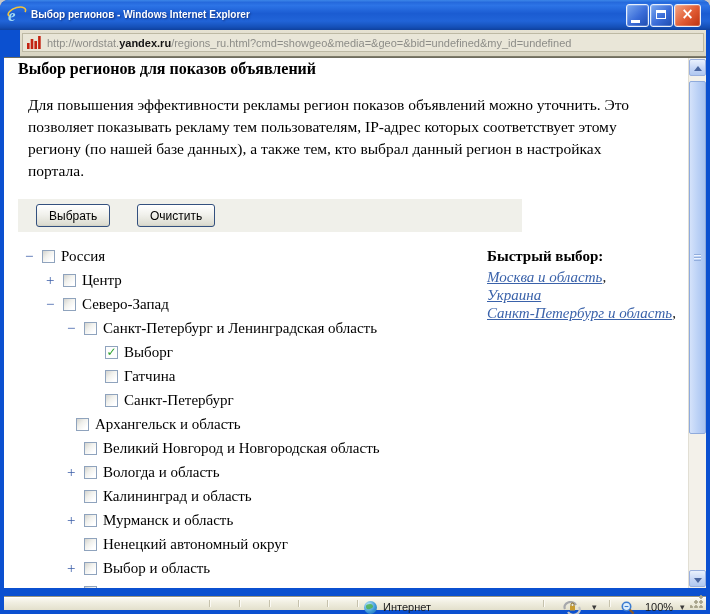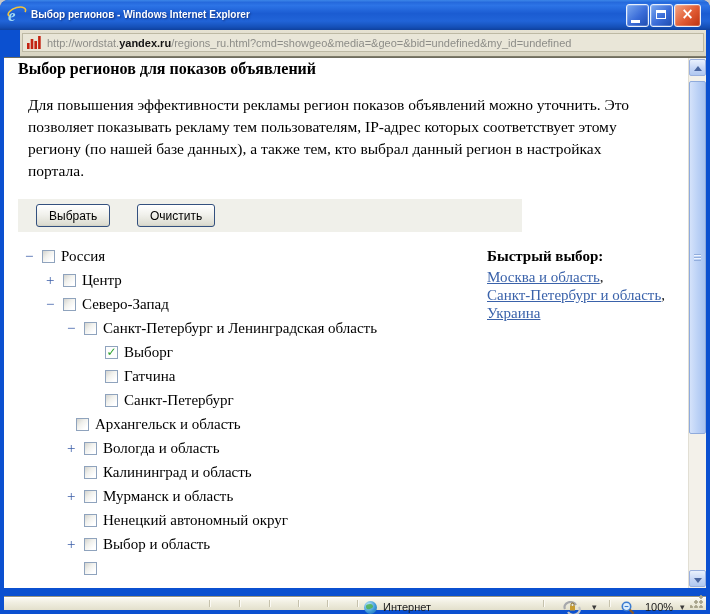--- a/index.html
+++ b/index.html
@@ -56,21 +56,21 @@
     position:relative;cursor:pointer;}
   .cb.checked{background:#fdfdfd;}
   .cb.checked::after{content:"\2713";position:absolute;left:0;top:-2px;width:11px;text-align:center;
     color:#2aa12a;font-weight:bold;font-size:12px;font-family:"DejaVu Sans",sans-serif;}
   .tree-label{margin-left:6px;white-space:nowrap;}
   .tree-label.bold{font-weight:normal;}
 
   
   .quick{position:absolute;left:483px;top:189px;font-size:15px;line-height:18px;}
   .quick-label{font-weight:bold;margin-bottom:3px;}
-  .quick a{color:#3a62aa;text-decoration:underline;cursor:pointer;}
+  .quick a{color:#3a62aa;text-decoration:underline;cursor:pointer;font-style:italic;}
   .quick .trail{color:#222;}
 
   
   .scrollbar{position:absolute;right:0;top:0;width:18px;height:100%;
     background:#f3f1ea;border-left:1px solid #e2dfd4;box-sizing:border-box;}
   .sb-btn{position:absolute;left:0;width:17px;height:17px;border-radius:2px;border:1px solid #9ab0de;
     background:linear-gradient(#eaf1fd,#c6d6f6 55%,#b0c8f0);box-sizing:border-box;cursor:pointer;}
   .sb-up{top:1px;} .sb-down{bottom:1px;}
   .sb-arrow{position:absolute;left:4px;width:0;height:0;border-left:4px solid transparent;
     border-right:4px solid transparent;}
@@ -184,20 +184,25 @@
             <span class="toggle"></span>
             <span class="cb"></span>
             <span class="tree-label">Санкт-Петербург</span>
           </div>
           <div class="tree-row" style="padding-left: 55px;">
             <span class="toggle"></span>
             <span class="cb"></span>
             <span class="tree-label">Архангельск и область</span>
           </div>
           <div class="tree-row" style="padding-left: 63px;">
+            <span class="toggle"></span>
+            <span class="cb"></span>
+            <span class="tree-label">Великий Новгород и Новгородская область</span>
+          </div>
+          <div class="tree-row" style="padding-left: 63px;">
             <span class="toggle">+</span>
             <span class="cb"></span>
             <span class="tree-label">Вологда и область</span>
           </div>
           <div class="tree-row" style="padding-left: 63px;">
             <span class="toggle"></span>
             <span class="cb"></span>
             <span class="tree-label">Калининград и область</span>
           </div>
           <div class="tree-row" style="padding-left: 63px;">
@@ -218,22 +223,22 @@
           <div class="tree-row" style="padding-left: 63px;">
             <span class="toggle"></span>
             <span class="cb"></span>
           </div>
         </div>
 
       <div class="quick">
         <div class="quick-label">Быстрый выбор:</div>
         <div id="quick-links">
             <div><a>Москва и область</a><span class="trail">,</span></div>
+            <div><a>Украина</a></div>
             <div><a>Санкт-Петербург и область</a><span class="trail">,</span></div>
-            <div><a>Украина</a></div>
           </div>
       </div>
     </div>
 
     <div class="scrollbar">
       <span class="sb-btn sb-up">
           <span class="sb-arrow"></span>
         </span>
       <span class="sb-thumb"></span>
       <span class="sb-btn sb-down">

